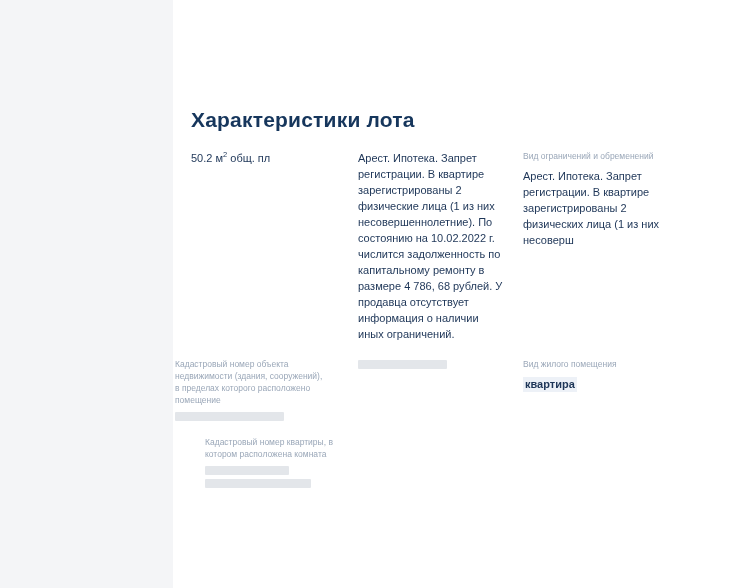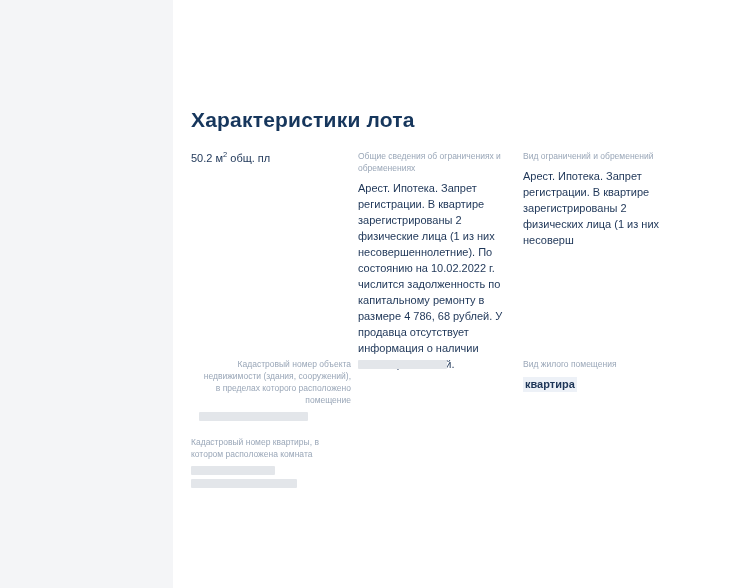--- a/index.html
+++ b/index.html
@@ -84,26 +84,26 @@
   .redacted + .redacted {
     margin-top: 4px;
   }
   .redact-group {
     margin-top: 2px;
   }
   .lower-block {
     position: absolute;
     top: 358px;
   }
-  .lower-1 { left: 26px;  width: 152px; text-align: right; }
+  .lower-1 { left: 2px;  width: 152px; }
   .lower-2 { left: 185px; width: 148px; }
   .lower-3 { left: 350px; width: 152px; }
   .lower-extra {
     position: absolute;
-    left: 18px;
+    left: 32px;
     top: 436px;
     width: 152px;
   }
   .value-chip {
     display: inline-block;
     font-size: 11px;
     line-height: 15px;
     color: #1d3557;
     background: #edf1f7;
     padding: 0 2px;
@@ -122,21 +122,20 @@
     <div class="page-title">Характеристики лота</div>
 
     <div class="col col-1">
       <div class="field">
         <div class="field-value"><span>50.2 м</span><sup>2</sup><span> общ. пл</span></div>
       </div>
     </div>
 
     <div class="col col-2">
       <div class="field">
-        <div class="field-label">Общие сведения об ограничениях и обременениях</div>
         <div class="field-value">Арест. Ипотека. Запрет регистрации. В квартире зарегистрированы 2 физические лица (1 из них несовершеннолетние). По состоянию на 10.02.2022 г. числится задолженность по капитальному ремонту в размере 4 786, 68 рублей. У продавца отсутствует информация о наличии иных ограничений.</div>
       </div>
     </div>
 
     <div class="col col-3">
       <div class="field">
         <div class="field-label">Вид ограничений и обременений</div>
         <div class="field-value">Арест. Ипотека. Запрет регистрации. В квартире зарегистрированы 2 физических лица (1 из них несоверш</div>
       </div>
     </div>

